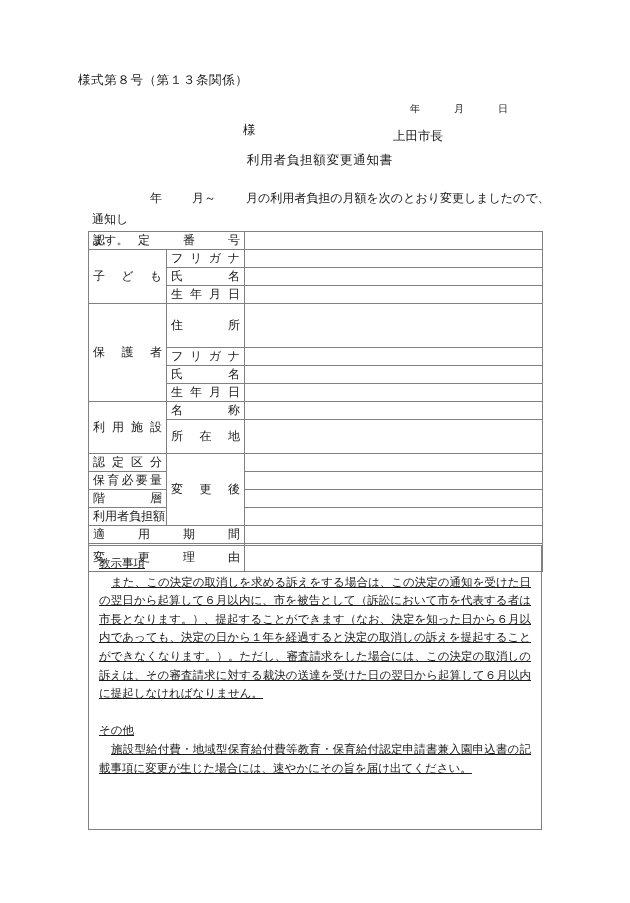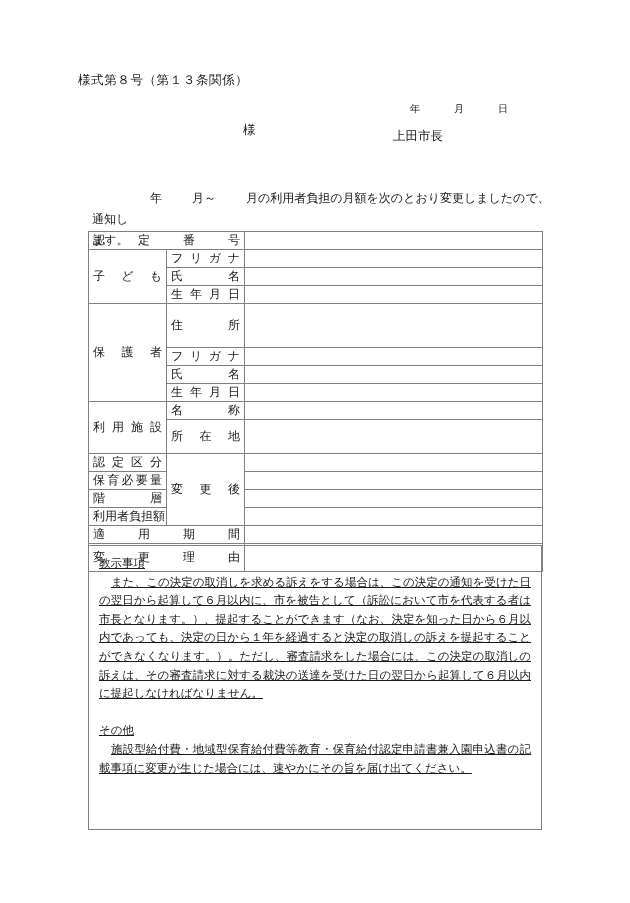--- a/index.html
+++ b/index.html
@@ -141,20 +141,21 @@
 <div class="page">
 
   <div class="form-no">様式第８号（第１３条関係）</div>
 
   <div class="date-line">
     <span>年</span><span class="sp"></span><span>月</span><span class="sp"></span><span>日</span>
   </div>
 
   <div class="addressee">様</div>
   <div class="issuer">上田市長</div>
+  <div class="doc-title">利用者負担額変更通知書</div>
 
   <div class="intro">
     <span class="indent"></span><span>年</span><span class="gap"></span><span>月～</span><span class="gap"></span><span>月の利用者負担の月額を次のとおり変更しましたので、通知し</span><br>
     <span>ます。</span>
   </div>
 
   <table class="main-table">
     <colgroup>
       <col class="col-a">
         <col class="col-b">

